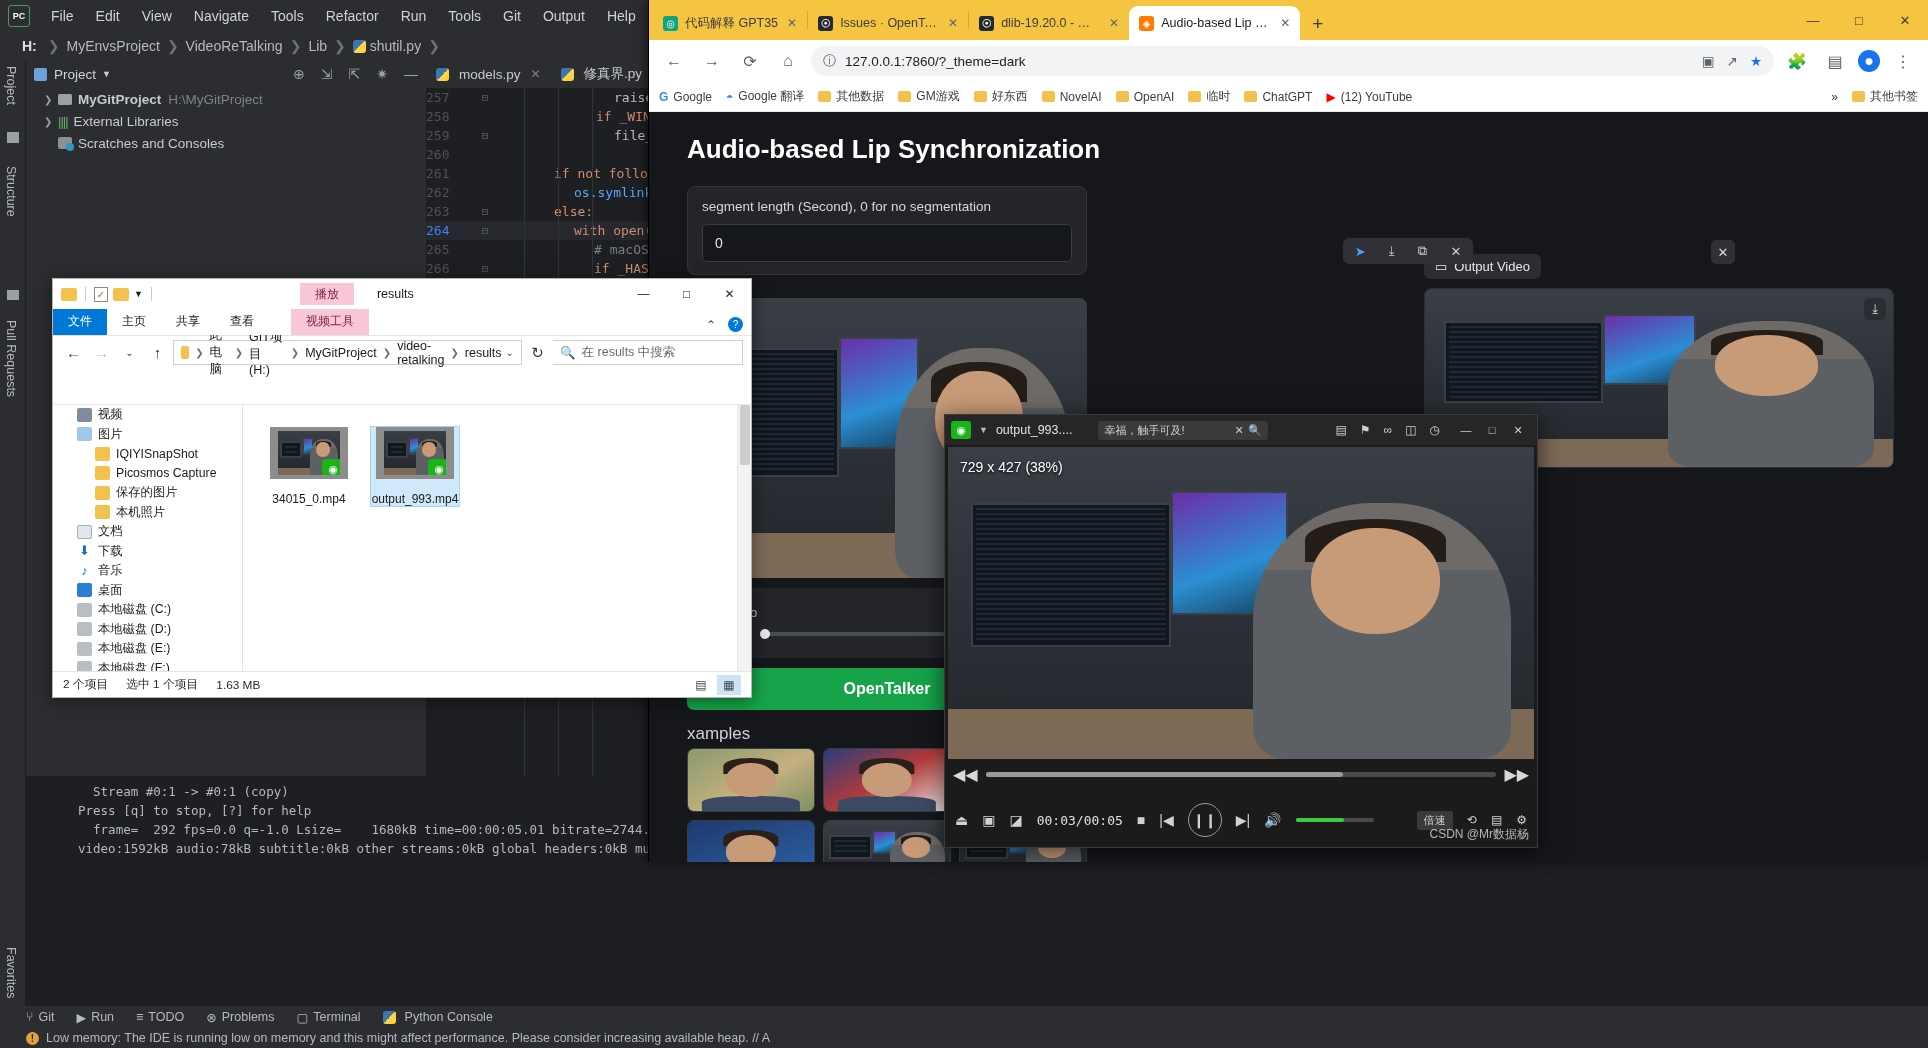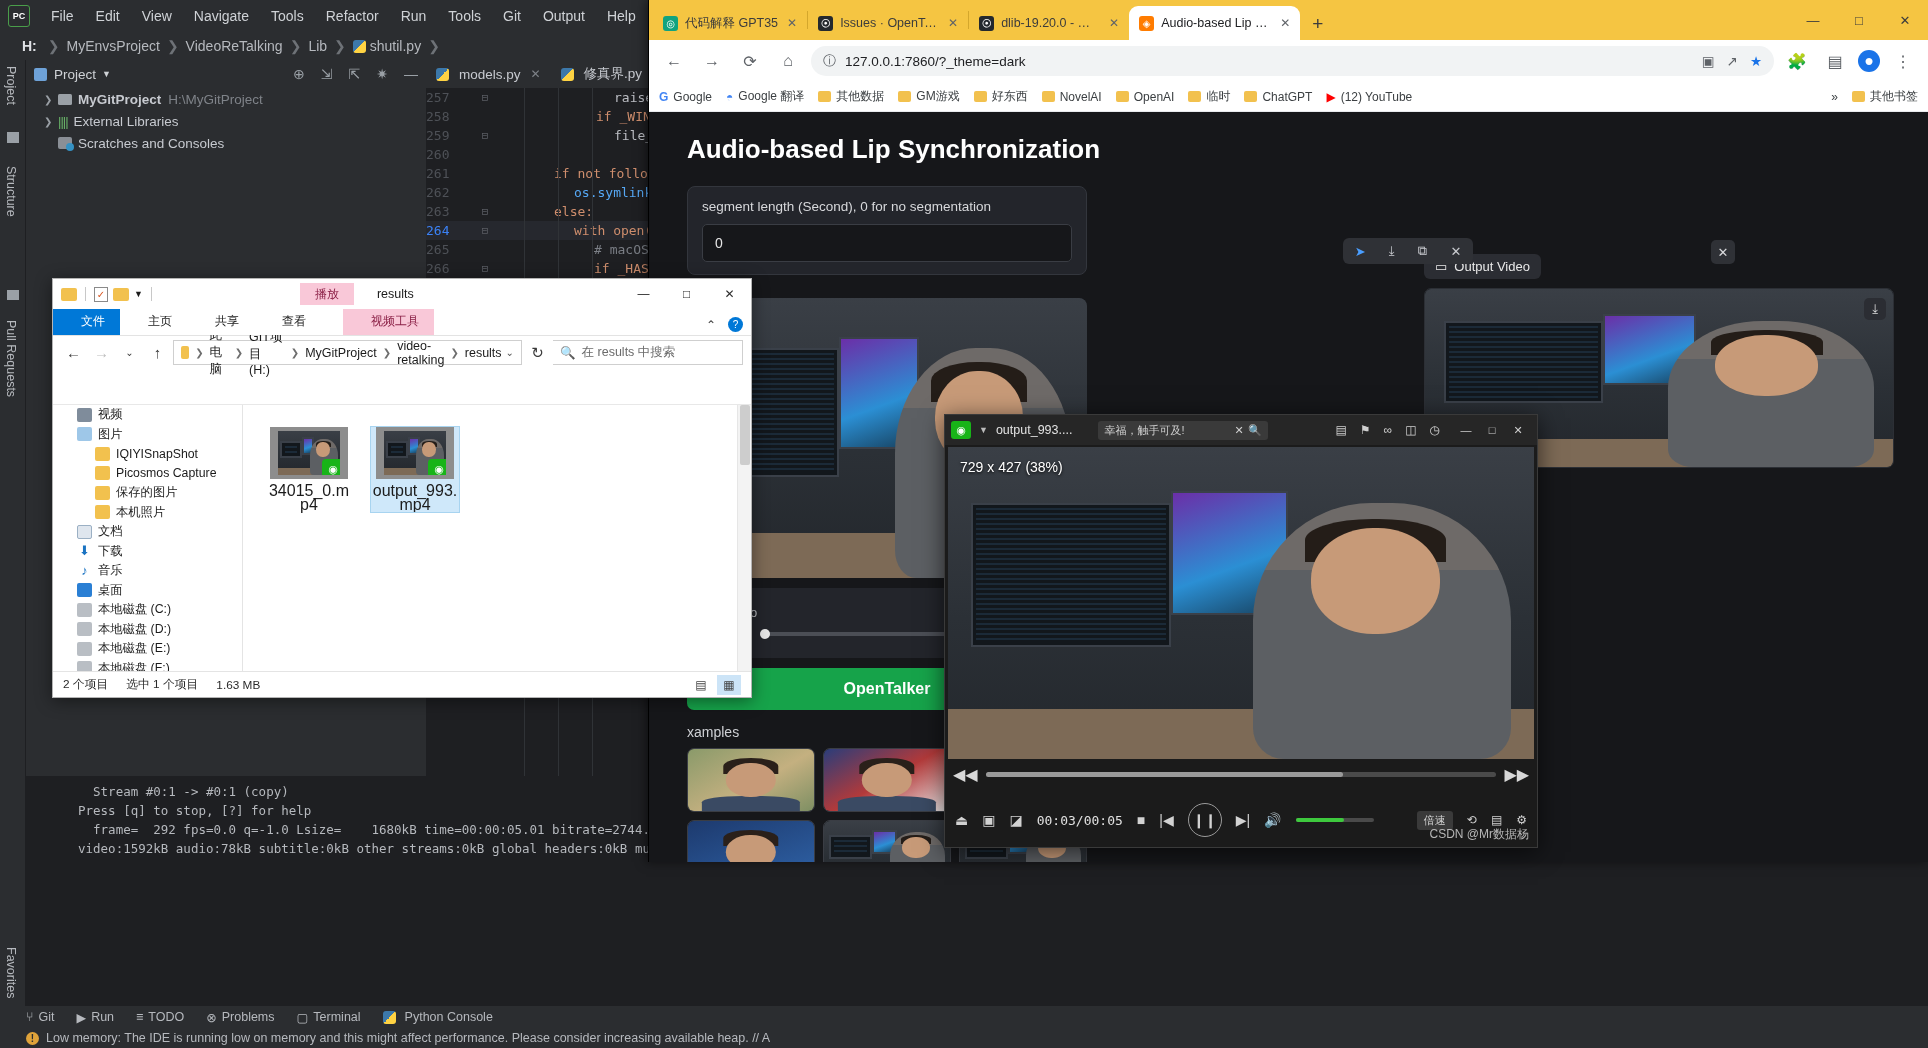--- a/index.html
+++ b/index.html
@@ -104,21 +104,21 @@
   .gr-video { position:absolute; left:38px; top:186px; width:400px; height:280px; border-radius:8px;
      overflow:hidden; background:#0d0d0f;}
   .gr-audio { position:absolute; left:38px; top:476px; width:400px; height:70px; background:#23252b;
      border-radius:8px; display:flex; flex-direction:column; justify-content:center; padding:0 14px; gap:7px;}
   .gr-audio .row { display:flex; align-items:center; gap:10px; font-size:12.5px; color:#bdbfc4;}
   .gr-track { flex:1; height:4px; background:#4b4e55; border-radius:2px; position:relative;}
   .gr-track::after{content:"";position:absolute;left:0;top:-3px;width:10px;height:10px;border-radius:50%;background:#e6e6e6;}
   .gr-btn { position:absolute; left:38px; top:556px; width:400px; height:42px; background:#16a34a;
      border-radius:7px; display:flex; align-items:center; justify-content:center; color:#fff;
      font-size:16px; font-weight:bold;}
-  .gr-ex-lab { position:absolute; left:38px; top:612px; font-size:14px; color:#cfd1d5;}
+  .gr-ex-lab { position:absolute; left:38px; top:612px; font-size:17px; color:#cfd1d5;}
   .gr-grid { position:absolute; left:38px; top:636px; width:410px; display:grid;
      grid-template-columns:repeat(3,128px); gap:8px;}
   .gr-th { height:64px; border-radius:7px; overflow:hidden; border:1px solid #3a3d44;}
 
   .gr-right { position:absolute; right:34px; top:142px; width:470px;}
   .gr-ovbadge { position:absolute; left:0; top:0; background:#2b2d33; border-radius:6px; padding:5px 11px;
      font-size:13px; color:#e8e8e8; display:flex; align-items:center; gap:7px; z-index:3;}
   .gr-outvid { position:absolute; left:0; top:34px; width:470px; height:180px; border-radius:7px;
      overflow:hidden; background:#0d0d0f; border:1px solid #2c2f35;}
   .gr-dl { position:absolute; right:8px; top:44px; width:22px; height:22px; background:#2b2d33;
@@ -138,21 +138,21 @@
   .fe-qi { width:16px; height:13px; background:#f2c14e; border-radius:2px;}
   .fe-qdiv { width:1px; height:14px; background:#c8c8c8; margin:0 3px;}
   .fe-chk { width:14px; height:15px; border:1px solid #8a8a8a; background:#fff; position:relative; font-size:10px;
      color:#d9541e; display:flex; align-items:center; justify-content:center;}
   .fe-ribbontab { background:#f9c8d8; color:#8a1f45; padding:0 15px; height:22px; display:flex;
      align-items:center; font-size:12px; margin-left:140px;}
   .fe-wintitle { margin-left:18px; font-size:12.5px; color:#1b1b1b;}
   .fe-wb { margin-left:auto; display:flex;}
   .fe-wb div { width:43px; height:30px; display:flex; align-items:center; justify-content:center; font-size:12px; color:#2b2b2b;}
   .fe-tabs { height:26px; display:flex; align-items:flex-end; font-size:12px; background:#fff; position:relative;}
-  .fe-tab { padding:4px 15px 5px 28px; color:#1b1b1b;}
+  .fe-tab { padding:4px 15px 5px 15px; color:#1b1b1b;}
   .fe-tab.active { background:#0078d7; color:#fff;}
   .fe-tab.ctx { background:#f9c8d8; color:#8a1f45; margin-left:22px;}
   .fe-tabright { position:absolute; right:8px; bottom:3px; display:flex; align-items:center; gap:12px; font-size:12px; color:#444;}
   .fe-qmark { width:15px; height:15px; border-radius:50%; background:#0078d7; color:#fff;
      font-size:10px; display:flex; align-items:center; justify-content:center;}
   .fe-addr { height:34px; display:flex; align-items:center; gap:3px; padding:0 8px; border-top:1px solid #e3e3e3;}
   .fe-nav { width:25px; height:25px; display:flex; align-items:center; justify-content:center;
      font-size:15px; color:#3b3b3b;}
   .fe-nav.dim { color:#bdbdbd; }
   .fe-path { flex:1; height:25px; border:1px solid #cfcfcf; display:flex; align-items:center;
@@ -174,21 +174,21 @@
   .ic.desk{ background:#2a7fd4;}
   .ic.disk{ background:#b9bec4; border-radius:2px;}
   .fe-content { flex:1; position:relative; background:#fff;}
   .fe-items { display:flex; gap:18px; padding:22px 0 0 22px;}
   .fe-item { width:88px; text-align:center; }
   .fe-item.sel { background:#cfe8fa; outline:1px solid #a8d4f0;}
   .fe-thumb { width:78px; height:52px; margin:0 auto; position:relative; background:#2f3338;
      border:4px solid #8d8d8d; border-left:8px solid #8d8d8d; border-right:8px solid #8d8d8d; overflow:hidden;}
   .fe-badge { position:absolute; right:-4px; bottom:-4px; width:22px; height:20px; background:#18b418;
      border-radius:4px; display:flex; align-items:center; justify-content:center; color:#fff; font-size:11px;}
-  .fe-iname { font-size:16px; margin-top:5px; line-height:14px; word-break:break-all;}
+  .fe-iname { font-size:12px; margin-top:13px; line-height:14px; word-break:break-all;}
   .fe-scroll { position:absolute; right:0; top:0; width:14px; bottom:0; background:#f3f3f3; border-left:1px solid #e6e6e6;}
   .fe-scroll .thumb { position:absolute; top:0; left:2px; width:10px; height:60px; background:#cdcdcd; border-radius:2px;}
   .fe-status { position:absolute; left:0; bottom:0; right:0; height:26px; border-top:1px solid #e4e4e4;
      display:flex; align-items:center; padding:0 10px; font-size:11.8px; color:#2b2b2b; gap:18px;}
   .fe-viewbtns { margin-left:auto; display:flex; gap:4px;}
   .fe-vb { width:24px; height:20px; display:flex; align-items:center; justify-content:center; font-size:12px; color:#444;}
   .fe-vb.on { background:#cce4f7;}
 
   
   .mp { position:absolute; left:944px; top:414px; width:594px; height:434px; background:#1b1b1b;

